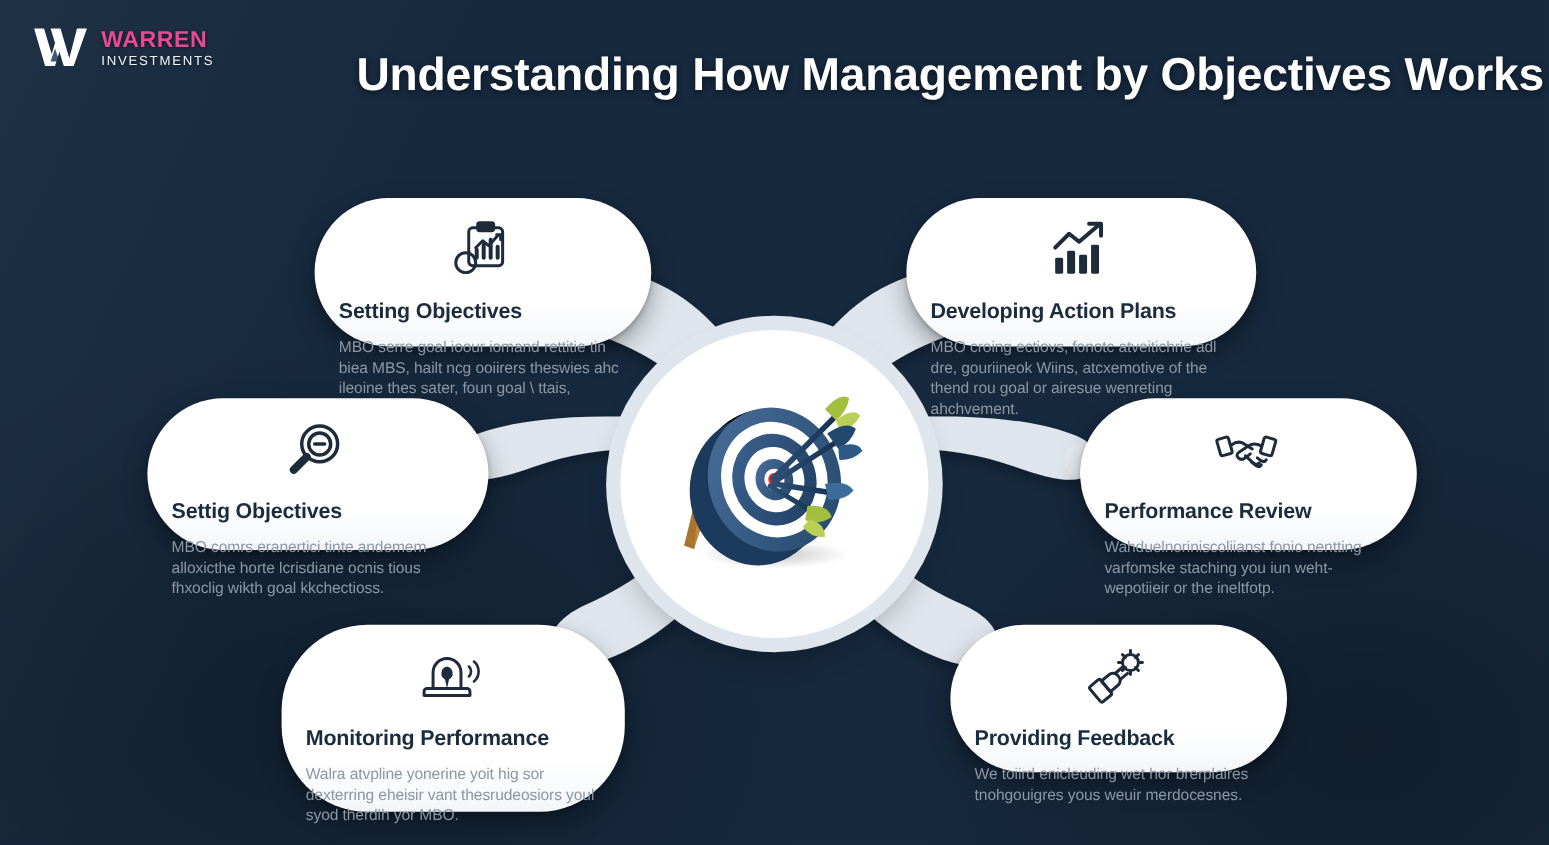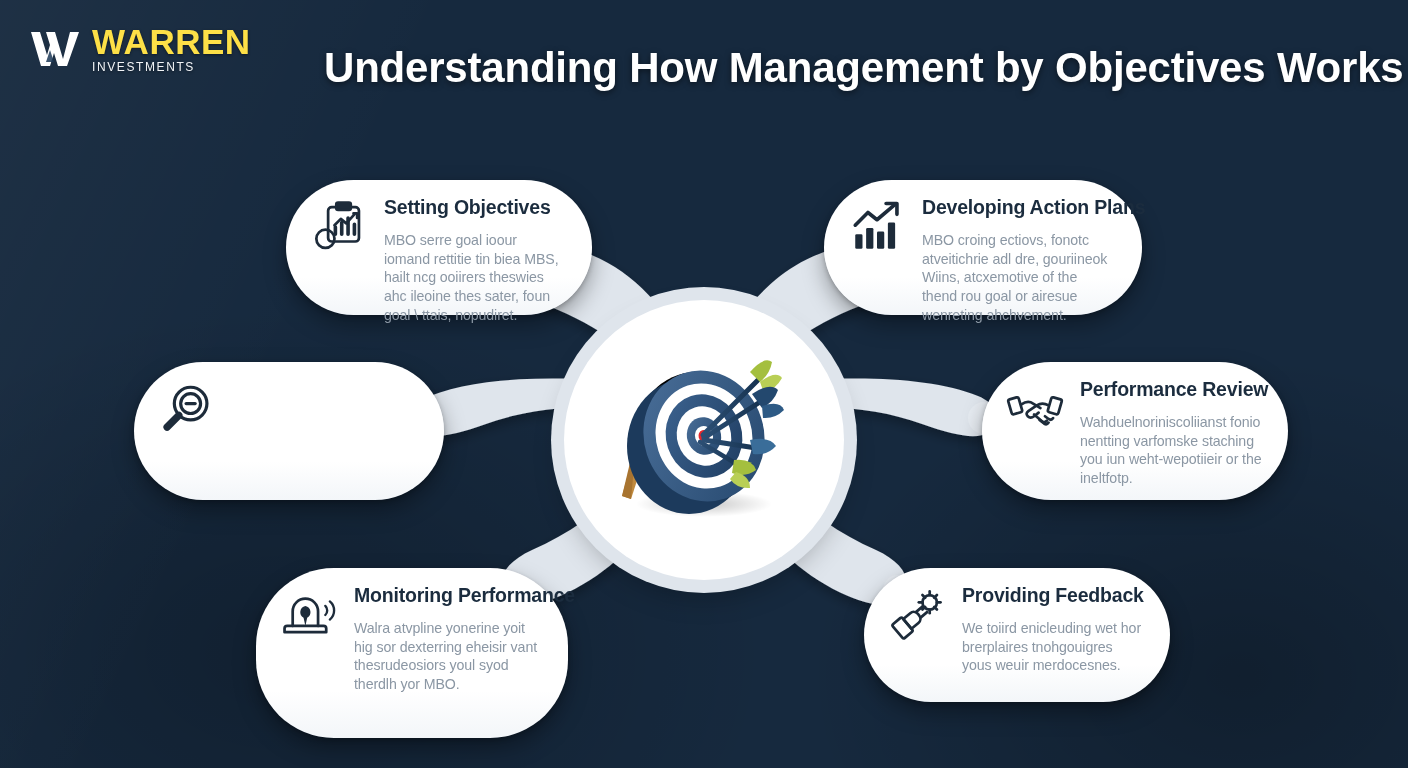--- a/index.html
+++ b/index.html
@@ -45,22 +45,22 @@
     top: 24px;
     display: flex;
     align-items: center;
     gap: 10px;
     z-index: 40;
   }
   .brand-mark { width: 52px; height: 38px; display: block; }
   .brand-words { line-height: 1; }
   .brand-name {
     display: block;
-    color: #fde047;
-    font-size: 35px;
+    color: #ec4899;
+    font-size: 21px;
     font-weight: bold;
     letter-spacing: 0.5px;
     text-shadow: 0 1px 3px rgba(0,0,0,0.45);
   }
   .brand-sub {
     display: block;
     color: #f2f5f8;
     font-size: 12px;
     font-weight: normal;
     letter-spacing: 1.6px;
@@ -112,23 +112,25 @@
 
   
   .card {
     position: absolute;
     background: linear-gradient(180deg, #ffffff 0%, #ffffff 72%, #f3f6f9 100%);
     border-radius: 78px;
     box-shadow:
       0 10px 22px rgba(0,0,0,0.34),
       0 2px 5px rgba(0,0,0,0.22);
     display: flex;
+    align-items: center;
     gap: 14px;
     padding: 16px 26px 16px 22px;
     z-index: 20;
+    flex-direction: column;
   }
   .card-icon {
     flex: 0 0 auto;
     width: 62px;
     height: 62px;
     display: flex;
     align-items: center;
     justify-content: center;
     color: #1d2b3a;
   }
@@ -314,20 +316,24 @@
 
   <div class="card card-ml">
     <span class="card-icon">
       <svg viewBox="0 0 64 64" fill="none" stroke="#1d2b3a" stroke-width="3.5" stroke-linecap="round" aria-hidden="true">
         <circle cx="36" cy="26" r="18"></circle>
         <circle cx="36" cy="26" r="11"></circle>
         <path d="M41 26 h-10"></path>
         <path d="M23 39 L10 52" stroke-width="8"></path>
       </svg>
     </span>
+    <div class="card-body">
+      <div class="card-title">Settig Objectives</div>
+      <div class="card-text">MBO comrs eranertici tinte andemem alloxicthe horte lcrisdiane ocnis tious fhxoclig wikth goal kkchectioss.</div>
+    </div>
   </div>
 
   <div class="card card-mr">
     <span class="card-icon">
       <svg viewBox="0 0 64 64" fill="none" stroke="#1d2b3a" stroke-width="3" stroke-linejoin="round" stroke-linecap="round" aria-hidden="true">
         <rect x="4" y="20" width="12" height="17" rx="2" transform="rotate(-16 10 28)"></rect>
         <rect x="48" y="20" width="12" height="17" rx="2" transform="rotate(16 54 28)"></rect>
         <path d="M17 27 q7 -5 13 -1 l8 5"></path>
         <path d="M47 28 q-7 -4 -13 0 l-9 6 q-4 3 -1 6 q3 3 7 0 l5 -4"></path>
         <path d="M31 38 l8 7 q3 3 6 0"></path>

